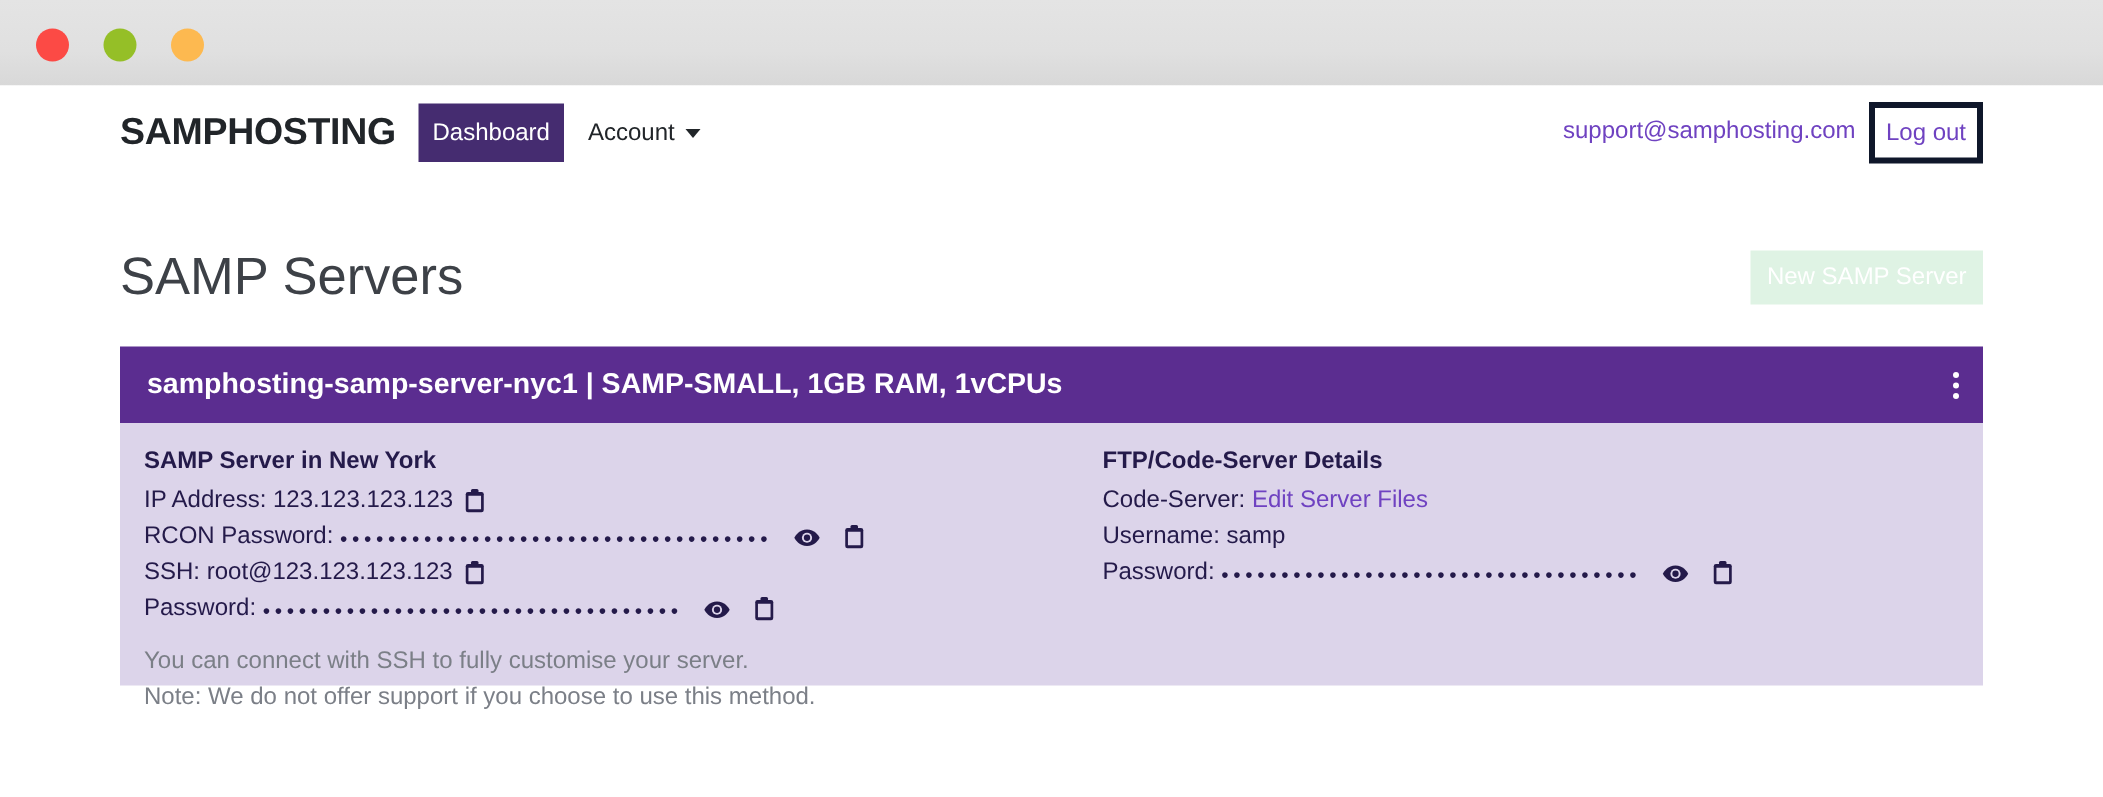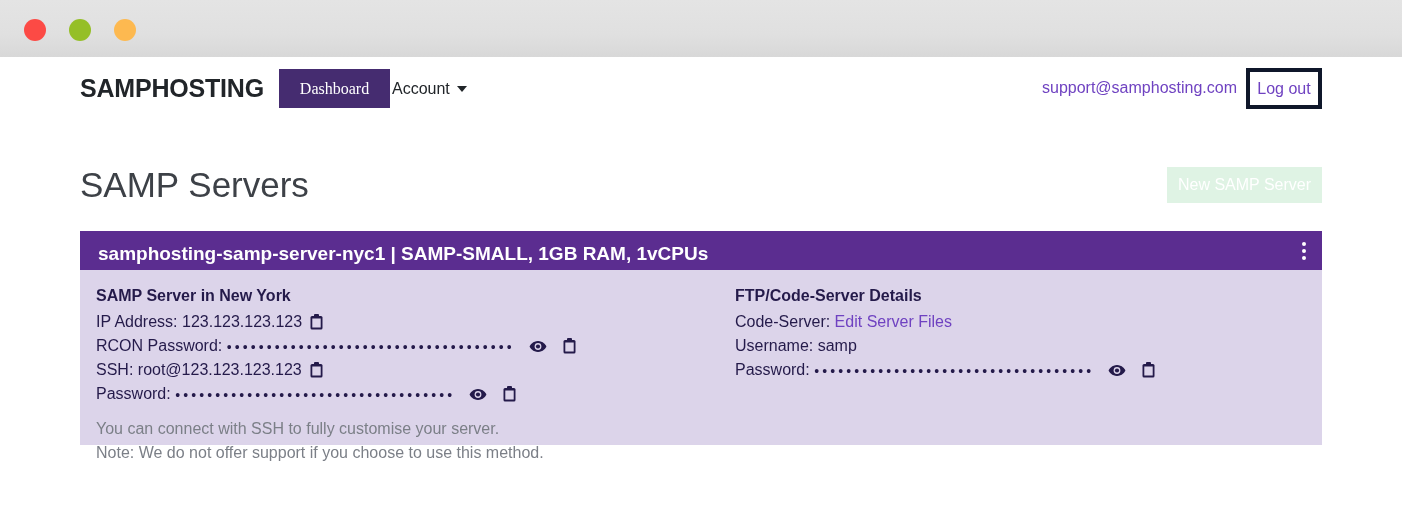--- a/index.html
+++ b/index.html
@@ -29,27 +29,27 @@
   #navbar {
     position: absolute; top: 0; left: 0; width: 1402px; height: 68px;
   }
   #brand {
     position: absolute; left: 80px; top: 17px;
     font-size: 25px; font-weight: bold; color: #212529;
     letter-spacing: -0.2px;
   }
   #nav-dashboard {
     position: absolute; left: 279px; top: 12px;
-    width: 111px; height: 39px;
+    width: 97px; height: 39px;
     background: #452c70;
     color: #ffffff;
     font-size: 16px;
     display: flex; align-items: center; justify-content: center;
     cursor: pointer; border: none;
-    font-family: Liberation Serif, serif;
+    font-family: Liberation Sans, sans-serif;
   }
   #nav-account {
     position: absolute; left: 392px; top: 12px;
     height: 39px;
     display: flex; align-items: center; gap: 7px;
     color: #212529; font-size: 16px; cursor: pointer;
   }
   .caret-down {
     width: 0; height: 0;
     border-left: 5px solid transparent;
@@ -90,22 +90,22 @@
     font-family: "Liberation Sans", sans-serif;
   }
 
   
   #server-card {
     position: absolute; left: 80px; top: 174px;
     width: 1242px; height: 270px;
   }
   #card-header {
     position: relative;
-    height: 39px; background: #5b2d90;
-    display: flex; 
+    height: 51px; background: #5b2d90;
+    display: flex; align-items: center;
     padding: 12px 18px;
   }
   #card-header-title {
     color: #ffffff; font-size: 19px; font-weight: bold;
   }
   #card-menu {
     position: absolute; right: 12px; top: 50%;
     transform: translateY(-50%);
     display: flex; flex-direction: column; gap: 3px;
     cursor: pointer; padding: 4px;

